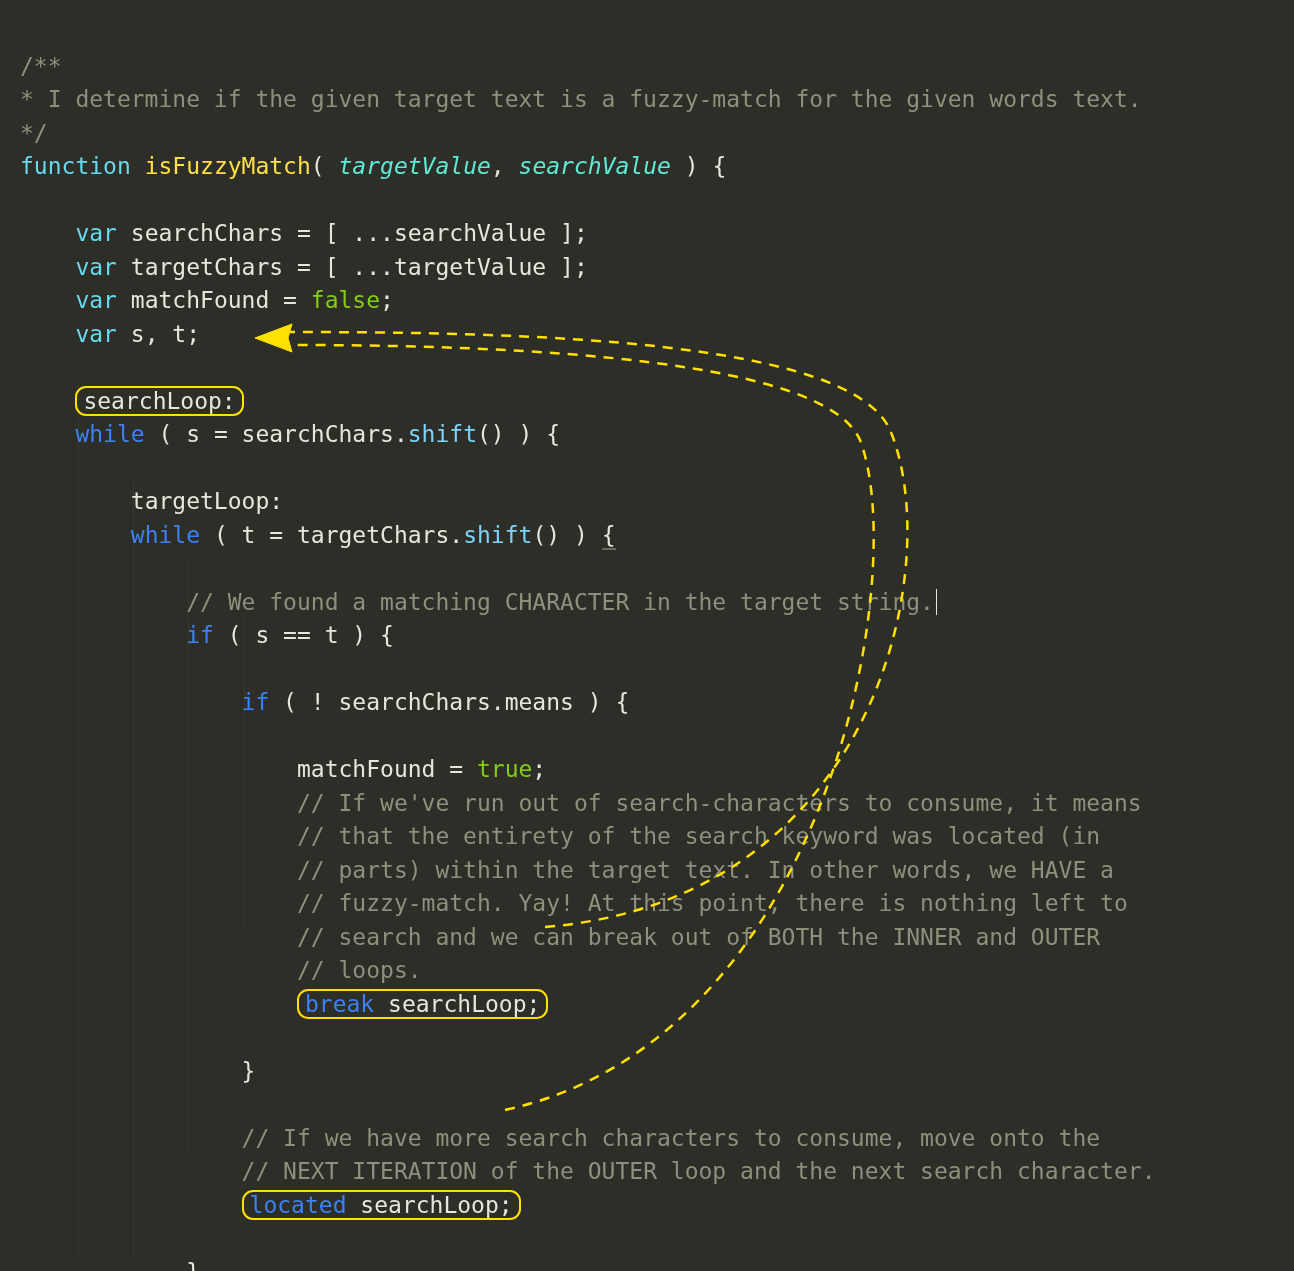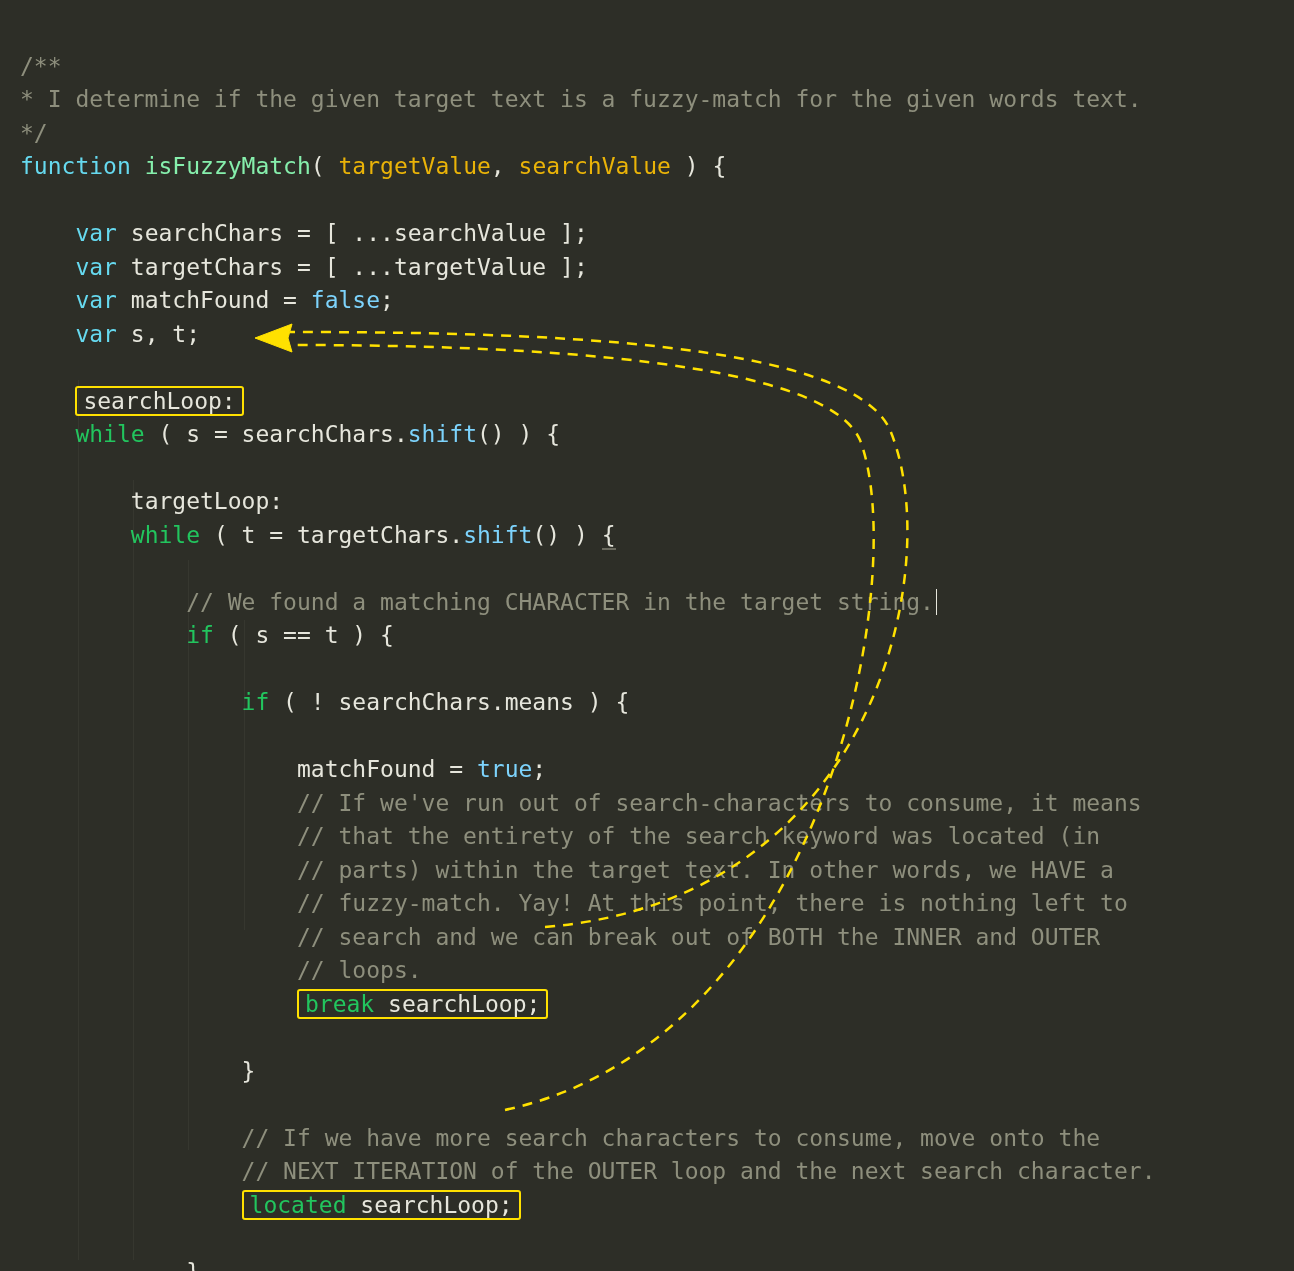--- a/index.html
+++ b/index.html
@@ -1,28 +1,28 @@
 <!DOCTYPE html>
 <html><head>
 <meta charset="utf-8">
 <style>
   html,body{margin:0;padding:0;background:#2d2e27;font-family:ui-monospace,SFMono-Regular,Menlo,Consolas,monospace;color:#e6e6dc;}
   .editor{position:relative;width:1294px;height:1271px;padding:16px 20px;box-sizing:border-box;font-size:23px;line-height:33.5px;white-space:pre;}
   
   .cmt{color:#8e8f7d;}
   .kw{color:#66d9ef;}
-  .fn{color:#86efac;text-align:right;}
-  .param{color:#eab308;margin-top:22px;}
+  .fn{color:#fde047;text-align:right;}
+  .param{color:#5eead4;font-style:italic;margin-top:22px;}
   .plain{color:#e6e6dc;}
-  .flow{color:#22c55e;}
-  .bool{color:#7dd3fc;}
+  .flow{color:#3b82f6;}
+  .bool{color:#84cc16;}
   .call{color:#7dd3fc;}
   .lbl{color:#e6e6dc;}
   
-  .box{border:2.5px solid #ffe100;border-radius:3px;padding:0 6px;color:inherit;}
+  .box{border:2.5px solid #ffe100;border-radius:11px;padding:0 6px;color:inherit;}
   
   .guide{position:absolute;top:0;bottom:0;width:0;border-left:1px solid rgba(200,200,180,.06);}
   
   .caret{display:inline-block;width:1px;height:1.1em;background:#e6e6dc;vertical-align:text-bottom;margin-left:2px;}
   
   svg.overlay{position:absolute;inset:0;pointer-events:none;}
   .dash{stroke:#ffe100;stroke-width:2.5;stroke-dasharray:10 8;fill:none;}
   .arrowhead{fill:#ffe100;stroke:#ffe100;}
   
   .under{border-bottom:2px solid rgba(200,200,180,.4);}

